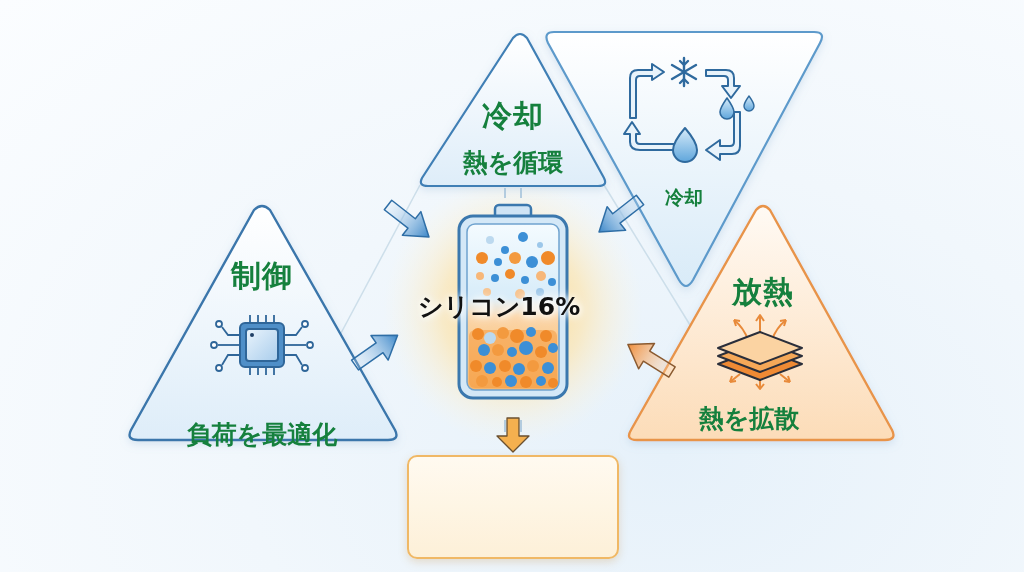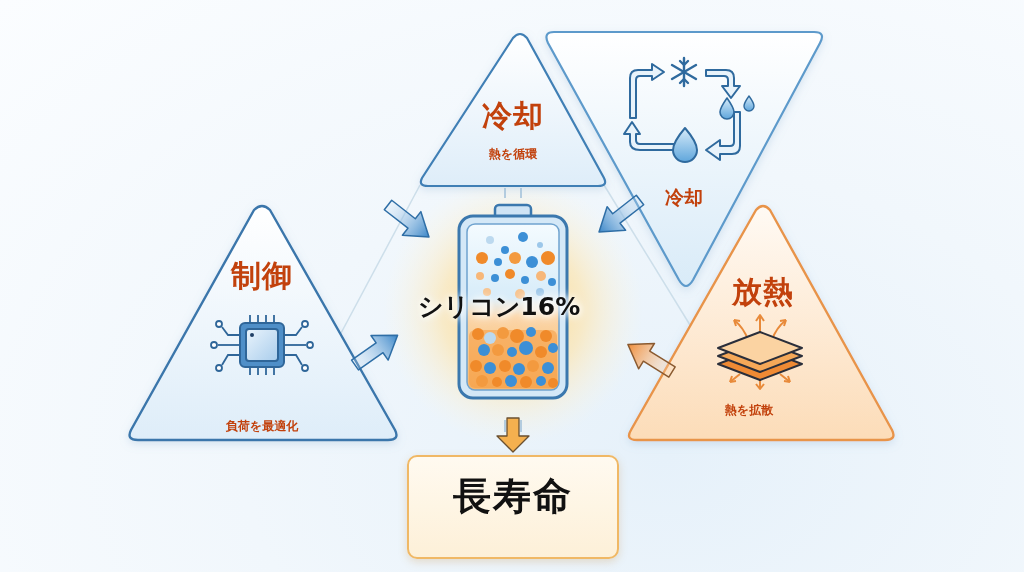--- a/index.html
+++ b/index.html
@@ -2,23 +2,23 @@
 <html><head>
 <meta charset="utf-8">
 <style>
   html, body { margin:0; padding:0; }
   body {
     width:1024px; height:572px; overflow:hidden; position:relative;
     background: radial-gradient(ellipse at 65% 80%, #e6f1fa 0%, #f1f7fc 45%, #fbfdff 100%);
     font-family: "DejaVu Sans", sans-serif;
   }
   .layer { position:absolute; left:0; top:0; width:1024px; height:572px; }
-  .lbl { position:absolute; text-align:center; color:#c2410c; font-weight:bold; white-space:nowrap; }
+  .lbl { position:absolute; text-align:center; color:#15803d; font-weight:bold; white-space:nowrap; }
   .title-l { font-size:30px; letter-spacing:1px; }
-  .sub-l { font-size:12px; }
+  .sub-l { font-size:25px; }
   .node { position:absolute; }
   .result-box {
     position:absolute; left:407px; top:455px; width:208px; height:100px;
     background: linear-gradient(180deg,#fffaf0 0%,#fdf0d8 100%);
     border:2.5px solid #f0b865; border-radius:10px;
     box-shadow: 0 3px 8px rgba(200,140,60,0.25);
   }
   .result-title { position:absolute; left:0; width:100%; top:14px; text-align:center; font-size:38px; font-weight:bold; color:#111; letter-spacing:2px; }
   .result-sub { position:absolute; left:0; width:100%; top:62px; text-align:center; font-size:21px; font-weight:bold; color:#111; }
   .center-label {
@@ -268,14 +268,13 @@
 </div>
 
 <div class="node">
   <div class="lbl title-l" style="left:683px; top:272px; width:160px;">放熱</div>
   <div class="lbl sub-l" style="left:669px; top:402px; width:160px;">熱を拡散</div>
 </div>
 
 <div class="center-label">シリコン16%</div>
 
 <div class="result-box">
-  <div class="result-title">長寿命</div>
 </div>
 
 </body></html>

